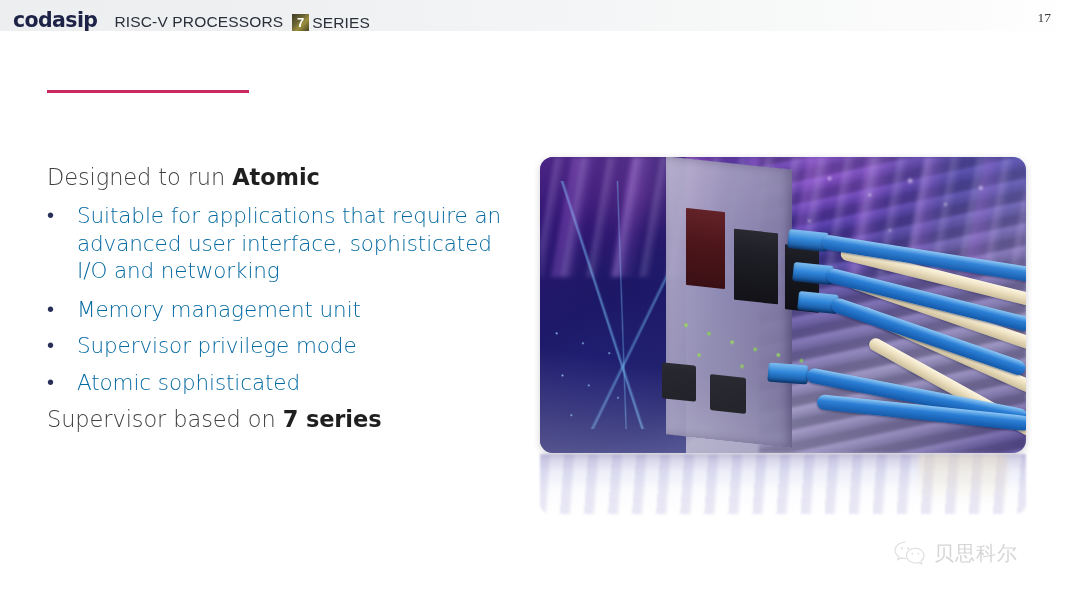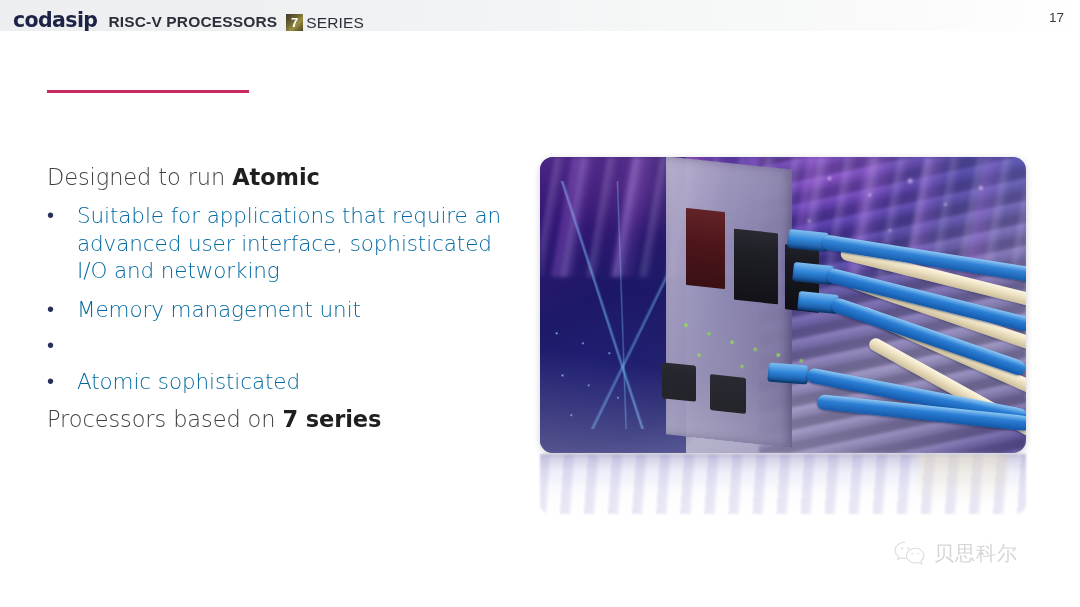--- a/index.html
+++ b/index.html
@@ -36,24 +36,24 @@
     font-family: "DejaVu Sans", sans-serif;
     font-weight: 700;
     font-size: 20.5px;
     letter-spacing: -0.6px;
     color: #1d2346;
     line-height: 1;
   }
   #header-product-label {
     font-family: "Liberation Sans", sans-serif;
     font-size: 15.5px;
-    font-weight: 700;
+    font-weight: 400;
     letter-spacing: 0.15px;
     color: #2a2f3a;
-    margin-left: 11px;
+    margin-left: 17px;
     line-height: 1;
   }
   #series-badge-wrap {
     display: flex;
     align-items: center;
     margin-left: 9px;
   }
   #series-badge-number {
     display: inline-flex;
     align-items: center;
@@ -71,25 +71,25 @@
   }
   #series-badge-word {
     font-size: 15.5px;
     color: #2a2f3a;
     letter-spacing: 0.15px;
     margin-left: 3px;
     line-height: 1;
   }
   #page-number {
     position: absolute;
-    right: 16px;
+    right: 29px;
     top: 10px;
     font-size: 13.5px;
     color: #3a3a3a;
-    font-family: Liberation Sans, sans-serif;
+    font-family: Liberation Serif, serif;
   }
 
   
   #slide-title-block {
     position: absolute;
     left: 47px;
     top: 83px;
   }
   #slide-title {
     font-family: "DejaVu Sans", sans-serif;
@@ -400,29 +400,30 @@
   </div>
 
 
   <div class="bullet-group">
     <div class="bullet-row">
       <span class="bullet-mark">•</span>
       <span class="bullet-text">Memory management unit</span>
     </div>
     <div class="bullet-row">
       <span class="bullet-mark">•</span>
+      <span class="bullet-text">Supervisor privilege mode</span>
     </div>
     <div class="bullet-row">
       <span class="bullet-mark">•</span>
       <span class="bullet-text">Atomic sophisticated</span>
     </div>
   </div>
 
   <div class="lead-line">
-    <span>Processors based on </span><b>7 series</b>
+    <span>Supervisor based on </span><b>7 series</b>
   </div>
 
 </div>
 
 <div id="photo-frame">
   <div id="photo-canvas">
     <div class="circuit-panel"></div>
     <div class="circuit-lines"></div>
     <div class="circuit-vias"></div>
     <div class="rack-stripes"></div>

